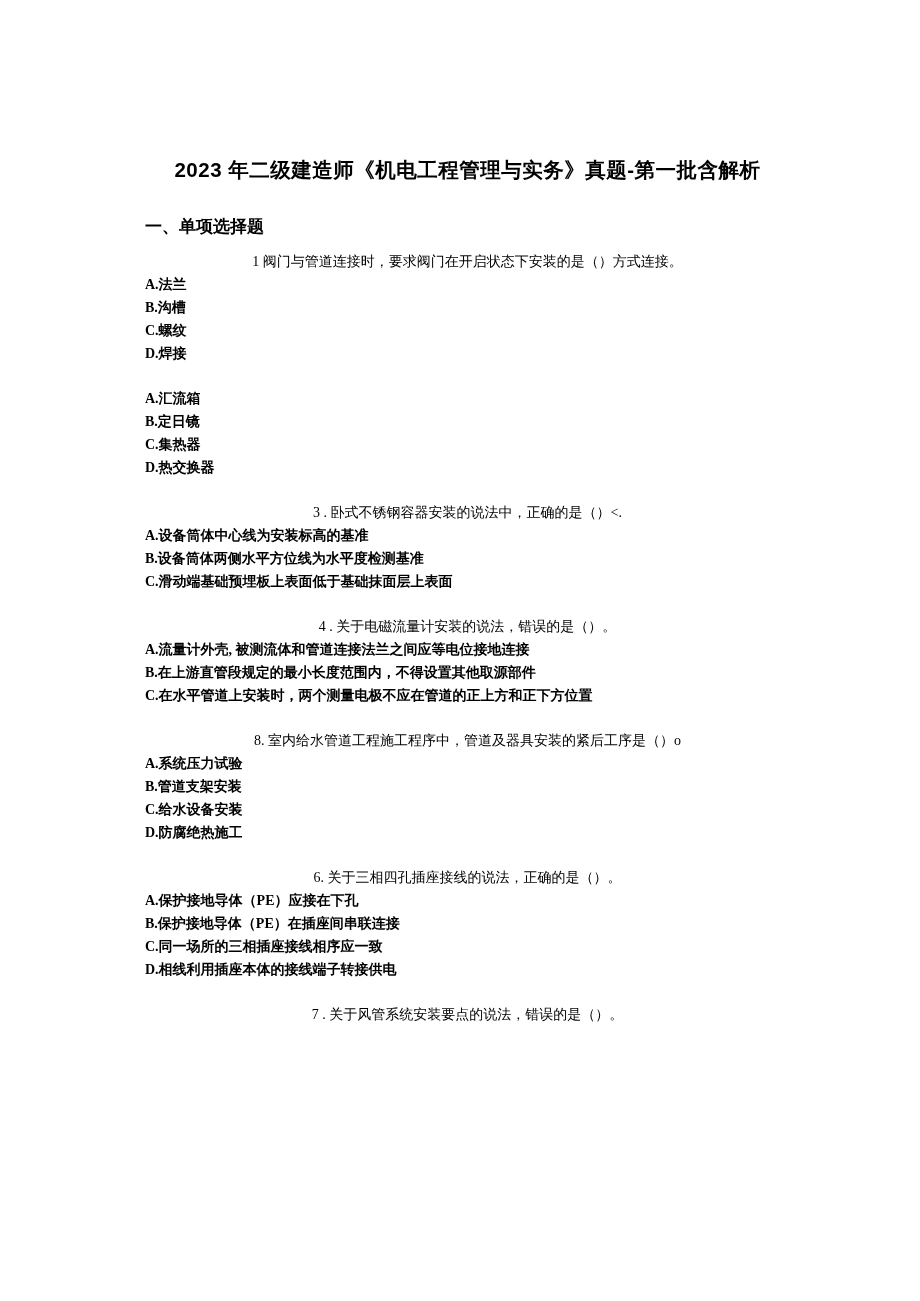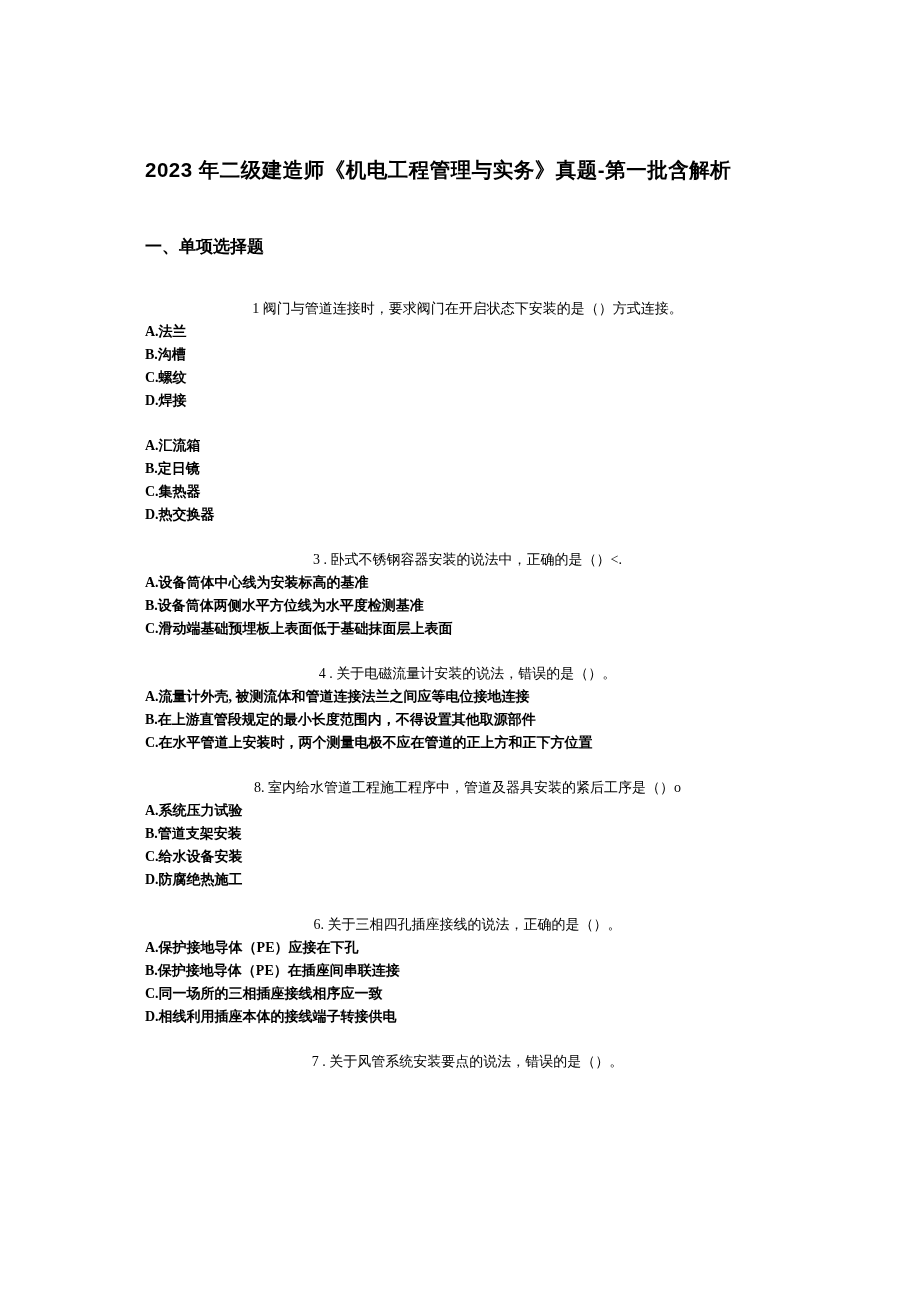--- a/index.html
+++ b/index.html
@@ -10,28 +10,29 @@
       font-family: "SimSun", "宋体", serif;
       padding: 155px 130px 0 145px;
       color: #000;
       font-size: 14px;
       line-height: 1.5;
     }
     .title {
       font-family: "SimHei", "黑体", sans-serif;
       font-weight: bold;
       font-size: 20.5px;
-      margin-bottom: 48px;
+      text-align: center;
+      margin-bottom: 28px;
       letter-spacing: 0.5px;
     }
     .section-heading {
       font-family: "SimHei", "黑体", sans-serif;
       font-weight: bold;
       font-size: 17px;
-      margin-bottom: 39px;
+      margin-bottom: 12px;
     }
     .question-block {
       margin-bottom: 24px;
     }
     .question-stem {
       font-size: 14px;
       margin-bottom: 2px;
       text-align: center;
     }
     .option {

